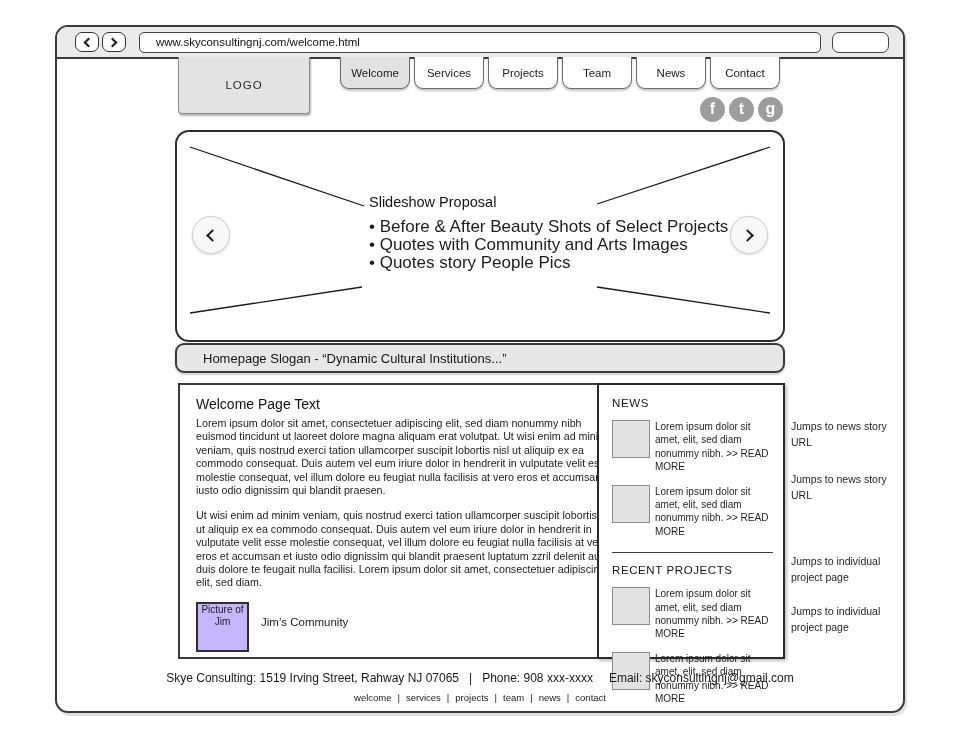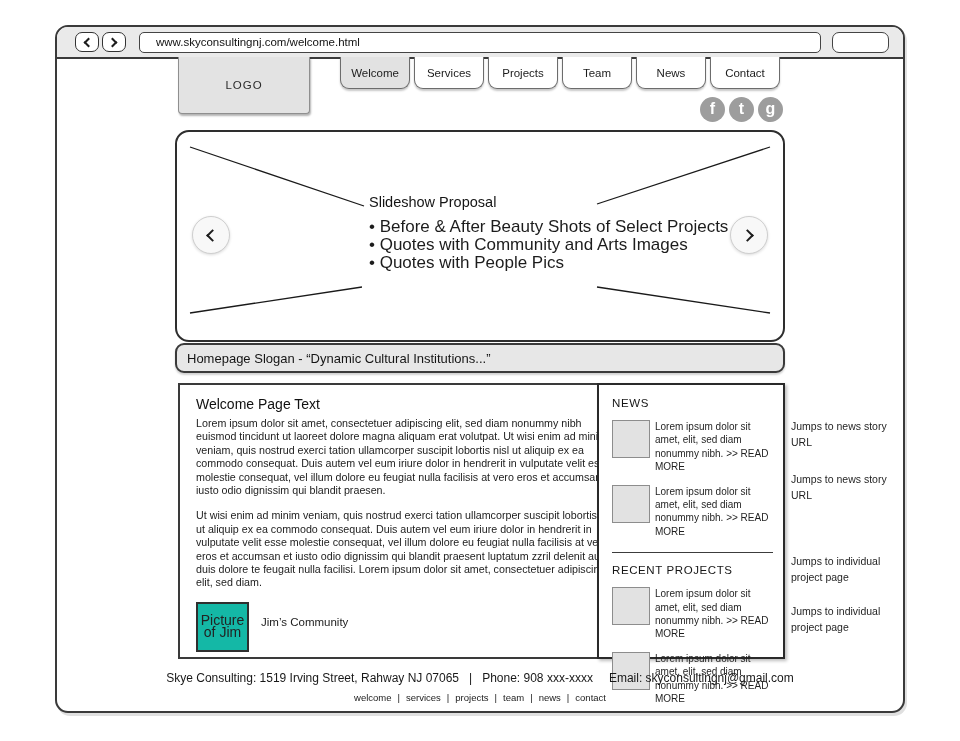--- a/index.html
+++ b/index.html
@@ -54,31 +54,31 @@
   .arrow { position:absolute; top:84px; width:38px; height:38px; border-radius:50%;
     background:#f8f8f8; border:1.4px solid #cfcfcf; box-shadow:0 1px 3px rgba(0,0,0,0.15);
     display:flex; align-items:center; justify-content:center; cursor:pointer; }
   .arrow .chev { width:9px; height:9px; border-width:2.6px; }
   .arrow-left { left:15px; } .arrow-right { right:15px; }
 
   
   .slogan { position:absolute; left:118px; top:316px; width:610px; height:30px;
     background:#e7e7e7; border:2px solid #3a3a3a; border-radius:9px;
     box-shadow:0 2px 2px rgba(0,0,0,0.18);
-    display:flex; align-items:center; padding-left:10px; font-size:13px; color:#151515; }
+    display:flex; align-items:center; padding-left:26px; font-size:13px; color:#151515; }
 
   
   .welcome-box { position:absolute; left:121px; top:356px; width:464px; height:276px;
     border:2px solid #3a3a3a; border-radius:0; background:#fff;
     padding:11px 16px; overflow:hidden; }
   .w-title { font-size:14px; color:#111; margin-bottom:5px; }
   .welcome-box p { font-size:10.7px; line-height:13.4px; color:#222; margin-bottom:12px; }
   .jim-row { display:flex; margin-top:2px; }
-  .jim-pic { width:53px; height:50px; background:#14b8a6; border:2px solid #2f2f2f;
-    font-size:14px; line-height:12.5px; text-align:center; padding-top:10px; color:#222; }
+  .jim-pic { width:53px; height:50px; background:#c4b5fd; border:2px solid #2f2f2f;
+    font-size:10px; line-height:12.5px; text-align:center; color:#222; }
   .jim-sig { font-size:11.5px; color:#1c1c1c; margin:14px 0 0 12px; }
 
   
   .news-box { position:absolute; left:540px; top:356px; width:188px; height:276px;
     border:2px solid #2a2a2a; background:#fff; box-shadow:2px 2px 3px rgba(0,0,0,0.25);
     padding:10px 10px 10px 13px; }
   .nb-heading { font-size:11.5px; letter-spacing:0.6px; color:#161616; margin:2px 0 11px; }
   .nb-item { display:flex; gap:5px; margin-bottom:11px; }
   .thumb { flex:none; width:38px; height:38px; background:#e2e2e2; border:1.5px solid #8d8d8d; cursor:pointer; }
   .nb-text { font-size:10px; line-height:13.4px; color:#1f1f1f; width:128px; }
@@ -140,21 +140,21 @@
     <svg width="606" height="196" viewBox="0 0 606 196">
       <line x1="13" y1="15" x2="187" y2="74" stroke="#1a1a1a" stroke-width="1.3"></line>
       <line x1="593" y1="15" x2="420" y2="72" stroke="#1a1a1a" stroke-width="1.3"></line>
       <line x1="13" y1="181" x2="185" y2="155" stroke="#1a1a1a" stroke-width="1.3"></line>
       <line x1="593" y1="181" x2="420" y2="155" stroke="#1a1a1a" stroke-width="1.3"></line>
     </svg>
     <div class="cap">
       <div class="cap-title">Slideshow Proposal</div>
       <div class="bullet">Before &amp; After Beauty Shots of Select Projects</div>
       <div class="bullet">Quotes with Community and Arts Images</div>
-      <div class="bullet">Quotes with People Pics</div>
+      <div class="bullet">Quotes story People Pics</div>
     </div>
     <div class="arrow arrow-left">
       <span class="chev chev-l"></span>
     </div>
     <div class="arrow arrow-right">
       <span class="chev chev-r"></span>
     </div>
   </div>
 
   <div class="slogan">Homepage Slogan - “Dynamic Cultural Institutions...”</div>

